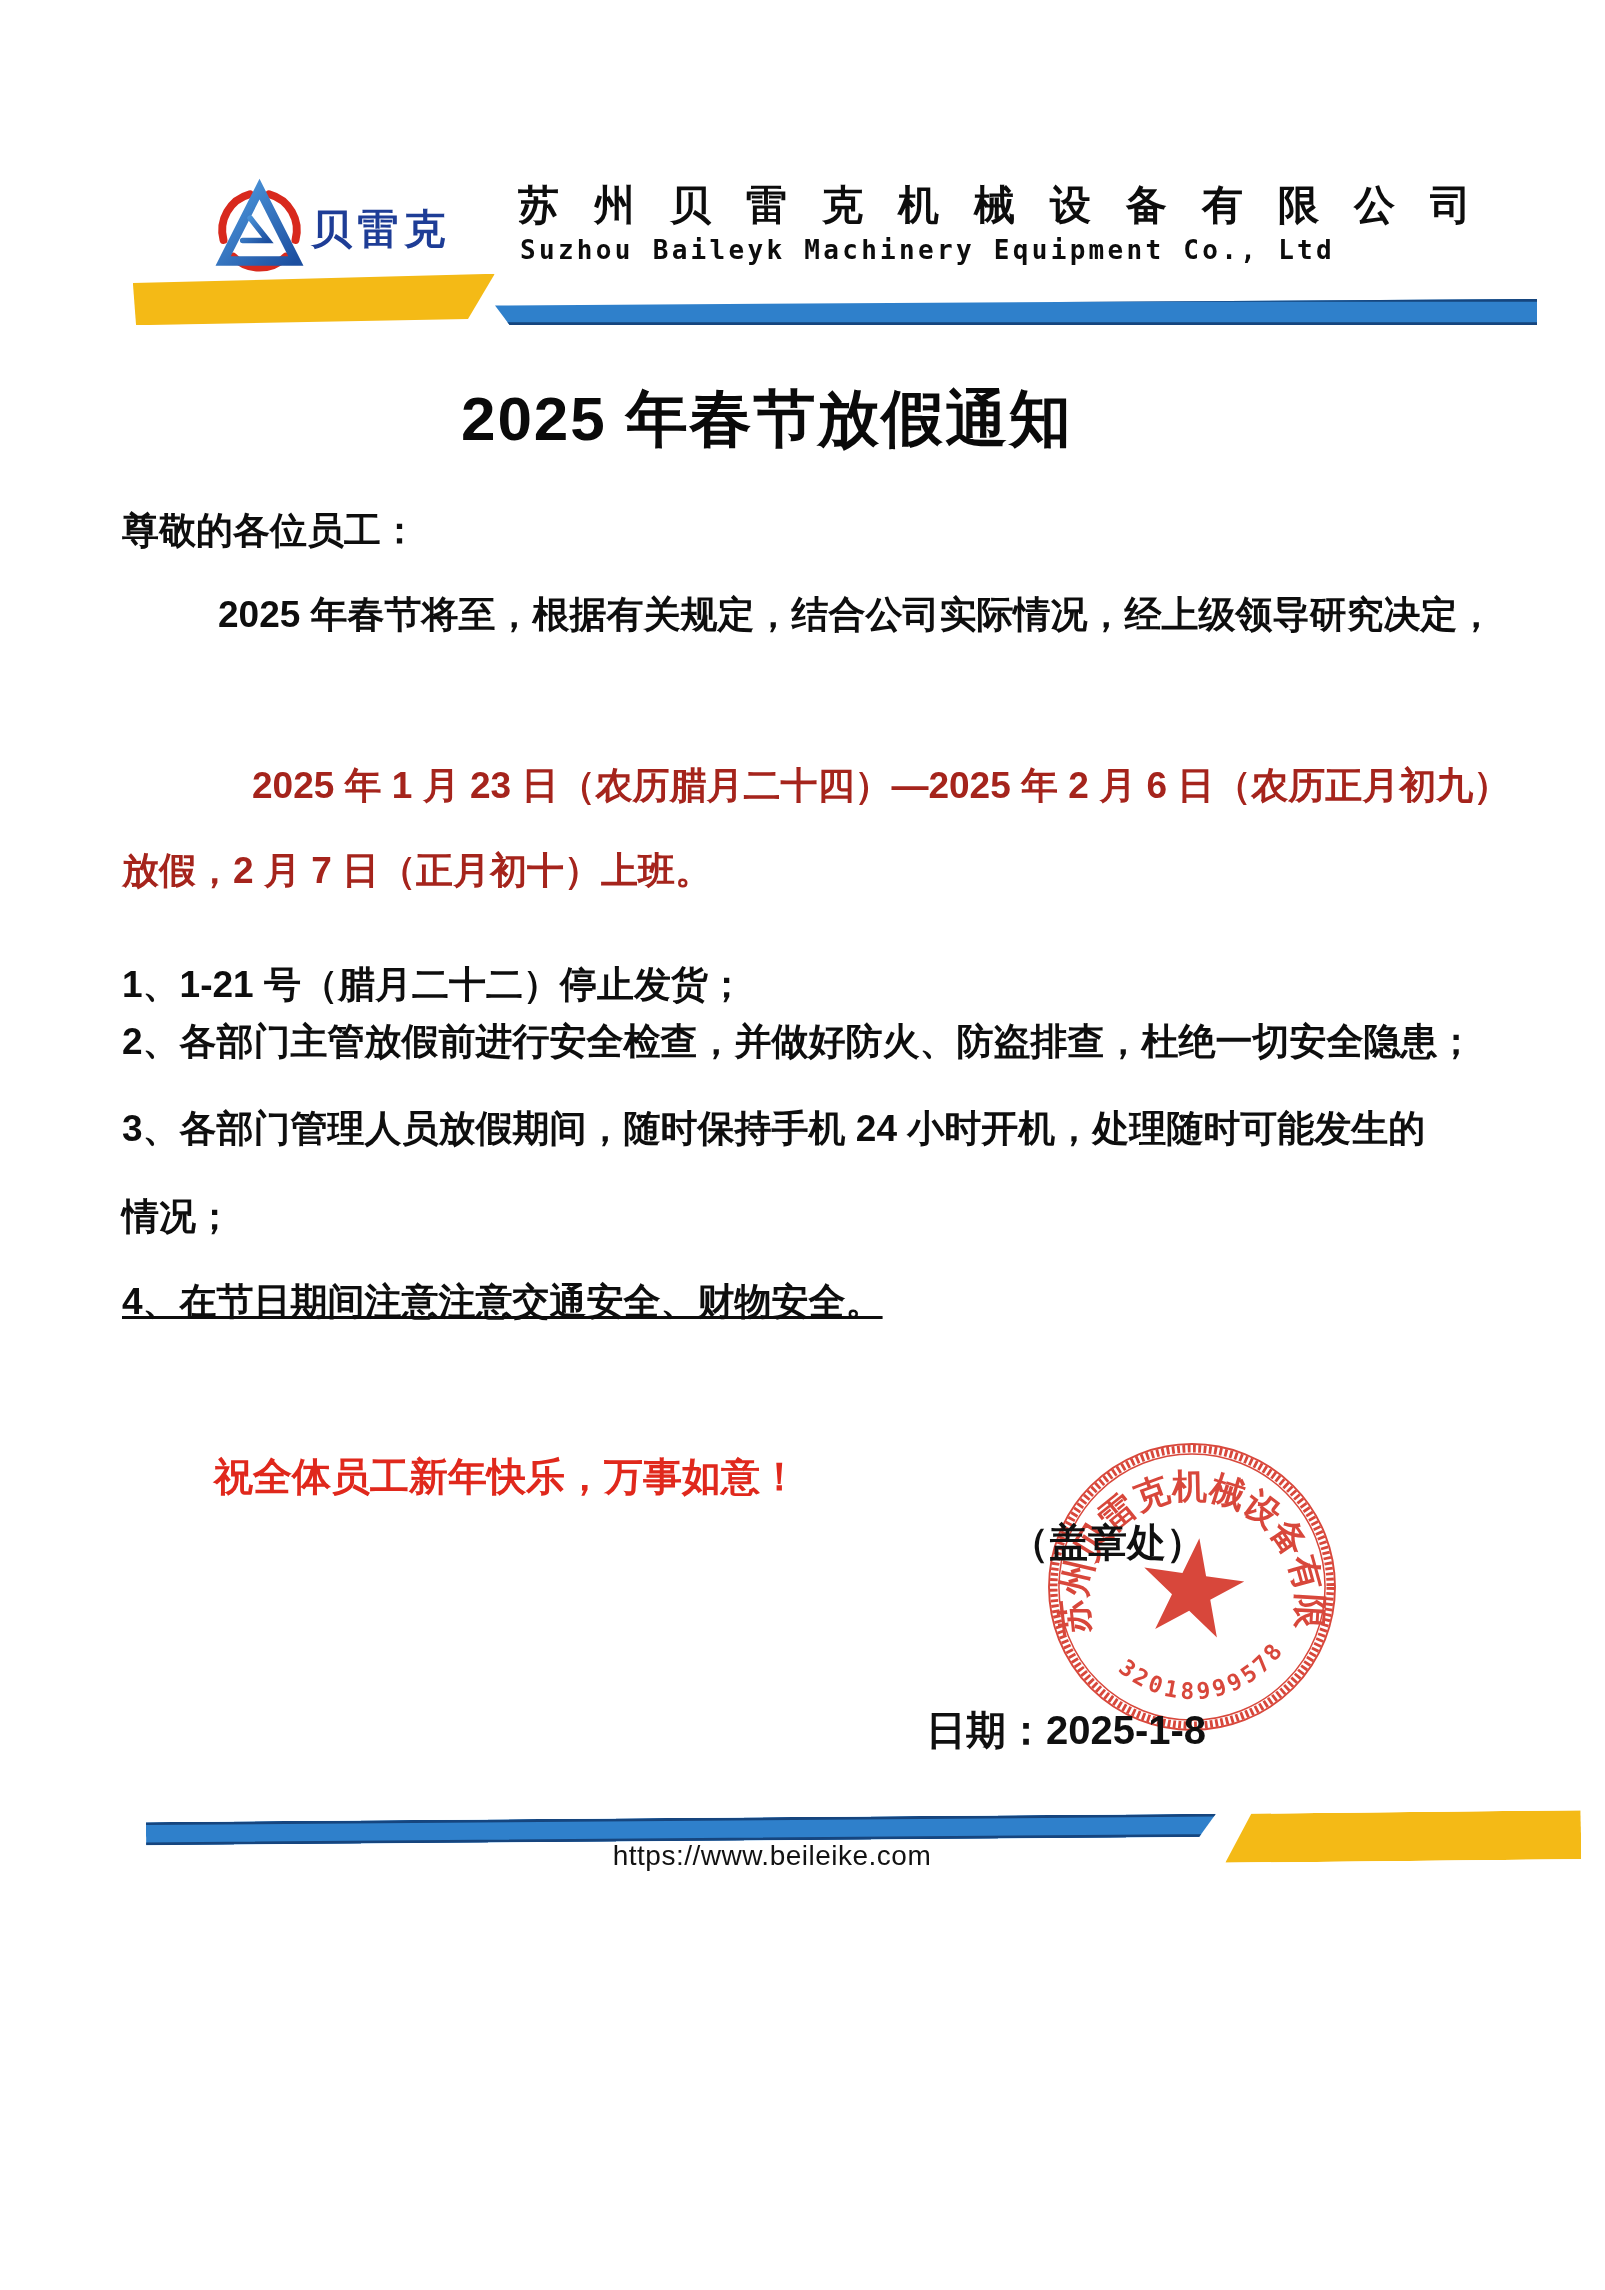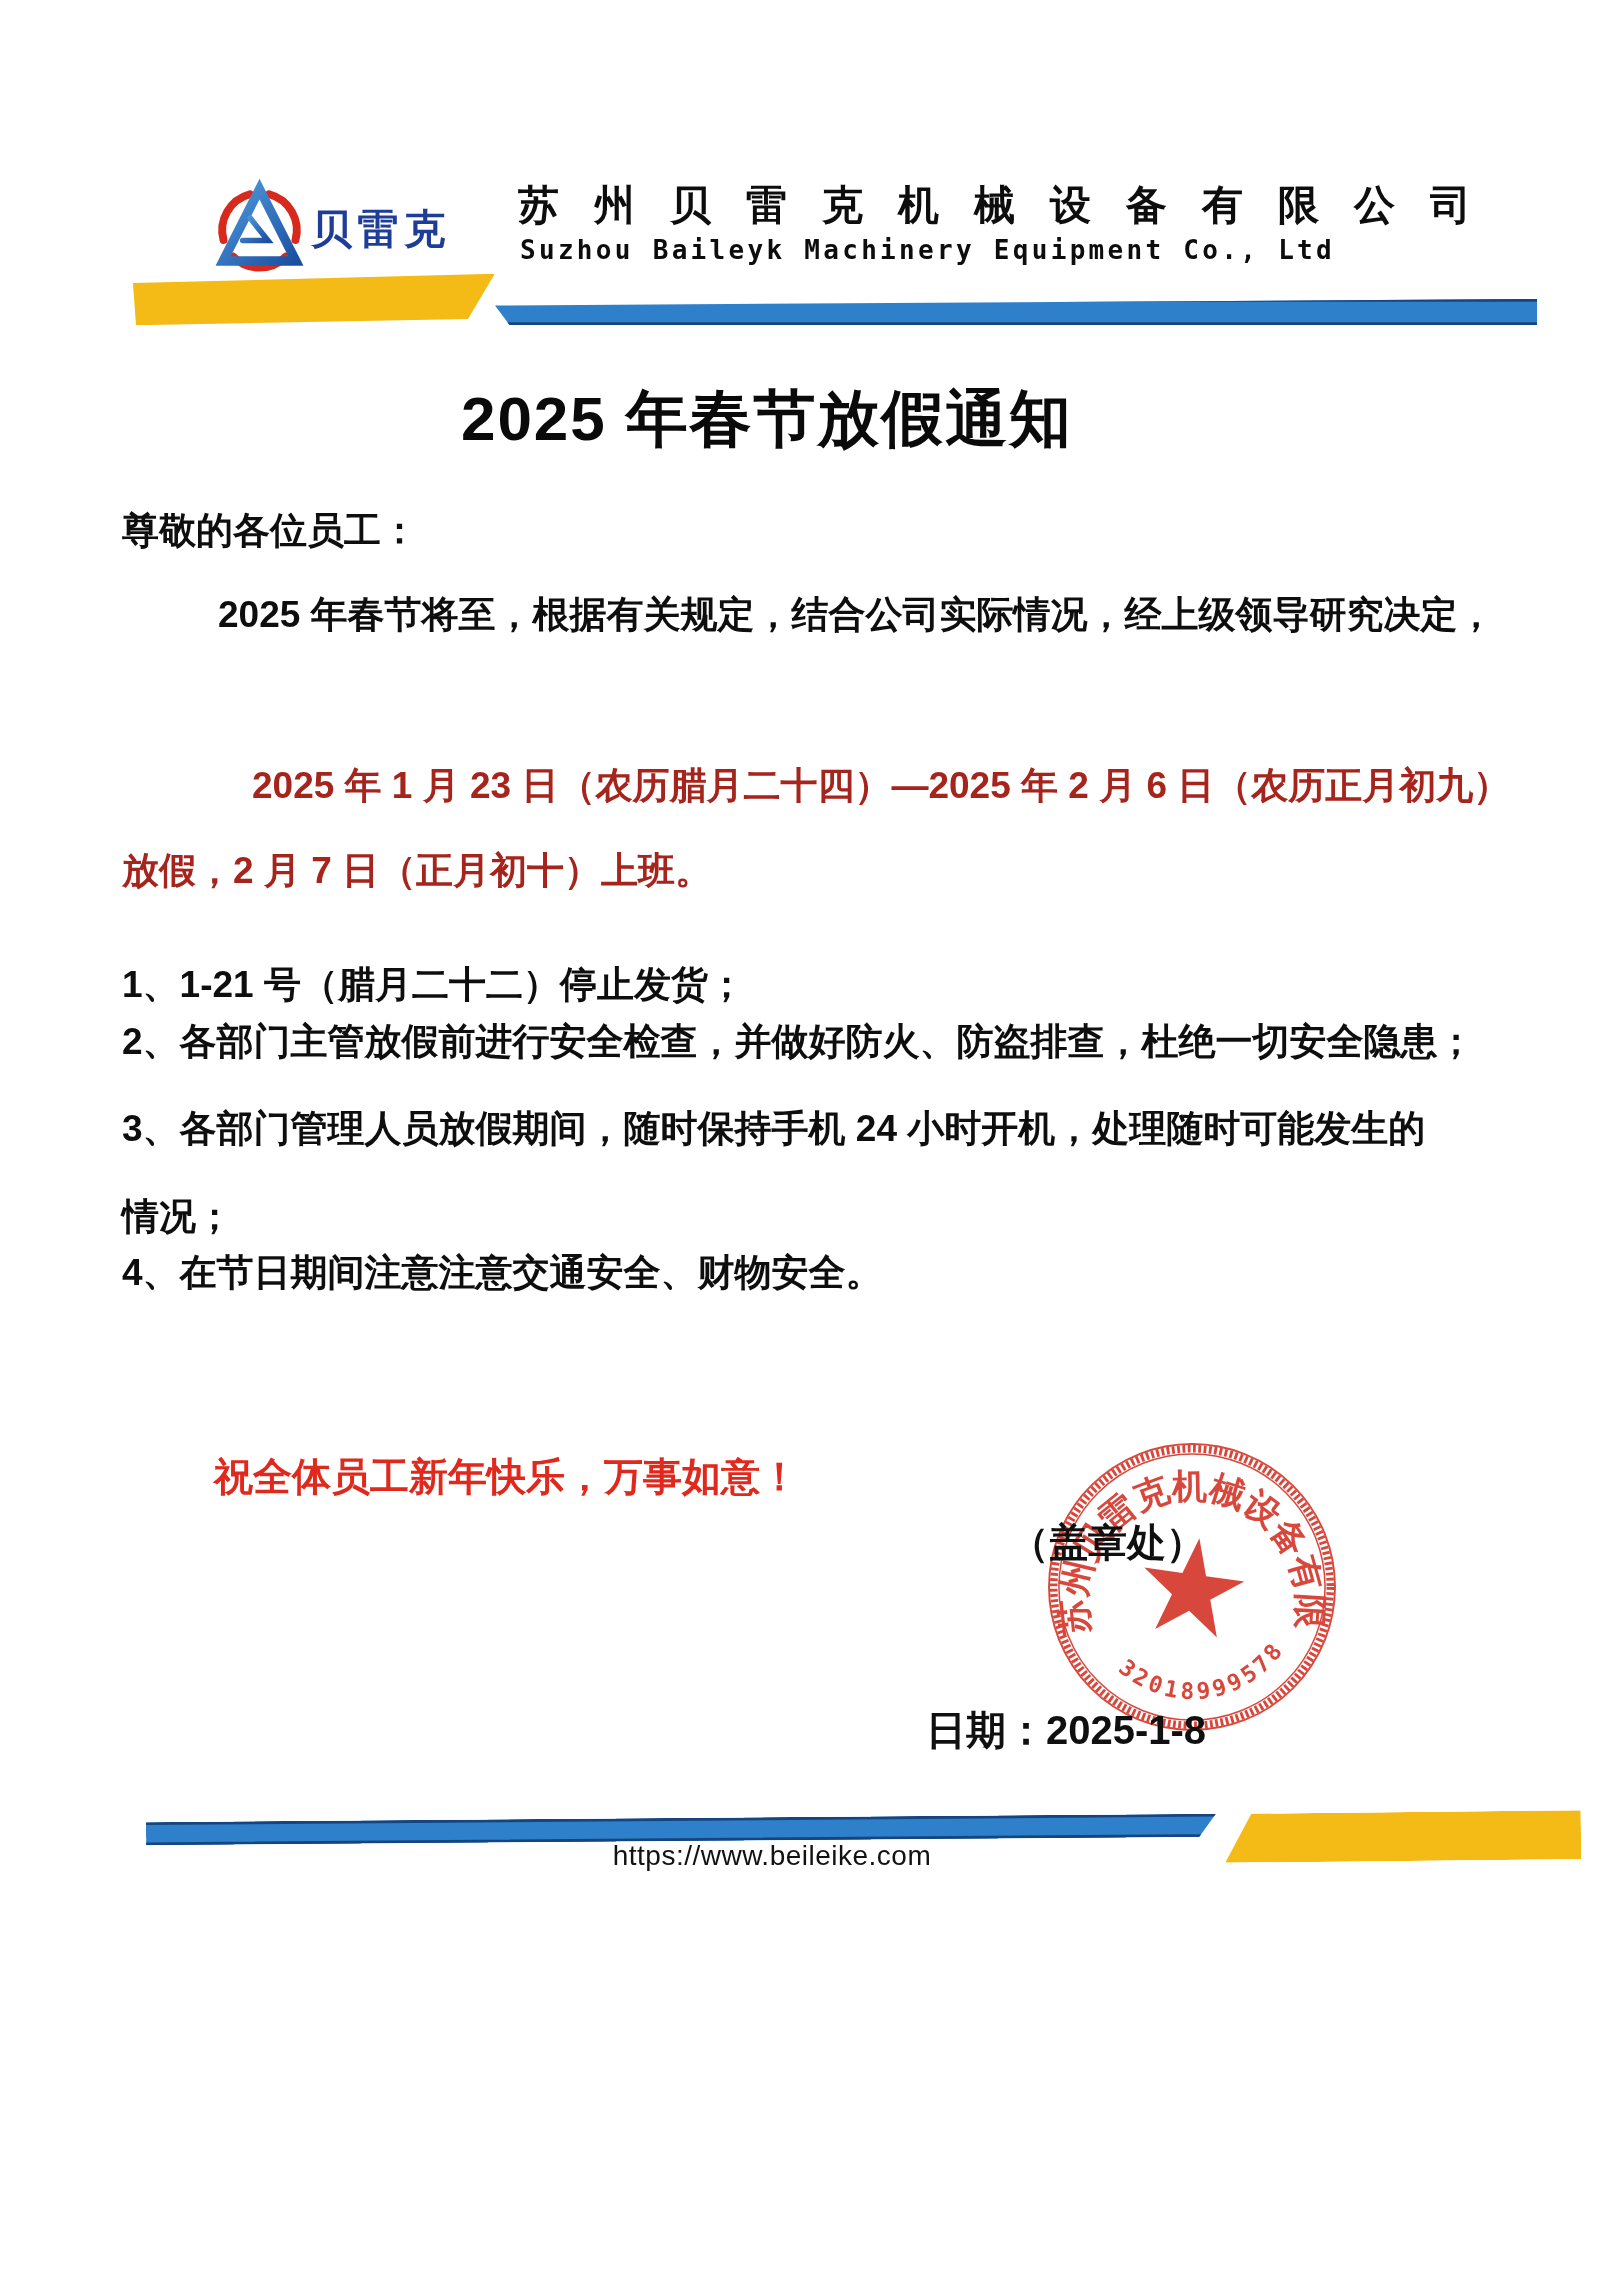--- a/index.html
+++ b/index.html
@@ -39,21 +39,21 @@
   .line{position:absolute;font-size:37px;font-weight:700;white-space:nowrap;color:#0e0e0e;}
   .l-salutation{left:122px;top:506px;}
   .l-para1{left:218px;top:590px;}
   .l-para2{left:122px;top:676px;}
   .l-red1{left:218px;top:761px;color:#a5241c;margin-left:34px;}
   .l-red2{left:122px;top:846px;color:#a5241c;}
   .l-item1{left:122px;top:932px;margin-top:28px;}
   .l-item2{left:122px;top:1017px;}
   .l-item3a{left:122px;top:1104px;}
   .l-item3b{left:122px;top:1192px;}
-  .l-item4{left:122px;top:1248px;}
+  .l-item4{left:122px;top:1277px;text-decoration:underline;}
   .l-wish{left:214px;top:1450px;font-size:39px;color:#e0281c;}
   
   .stamp{position:absolute;left:1031px;top:1426px;width:322px;height:322px;
          opacity:.92;z-index:1;}
   .stamp-label{position:absolute;left:1010px;top:1516px;font-size:39px;font-weight:700;
          z-index:2;color:#101010;}
   .date-line{position:absolute;left:926px;top:1703px;font-size:40px;font-weight:700;
          z-index:2;color:#101010;}
   
   .footer-url{position:absolute;left:538px;top:1840px;width:468px;text-align:center;

